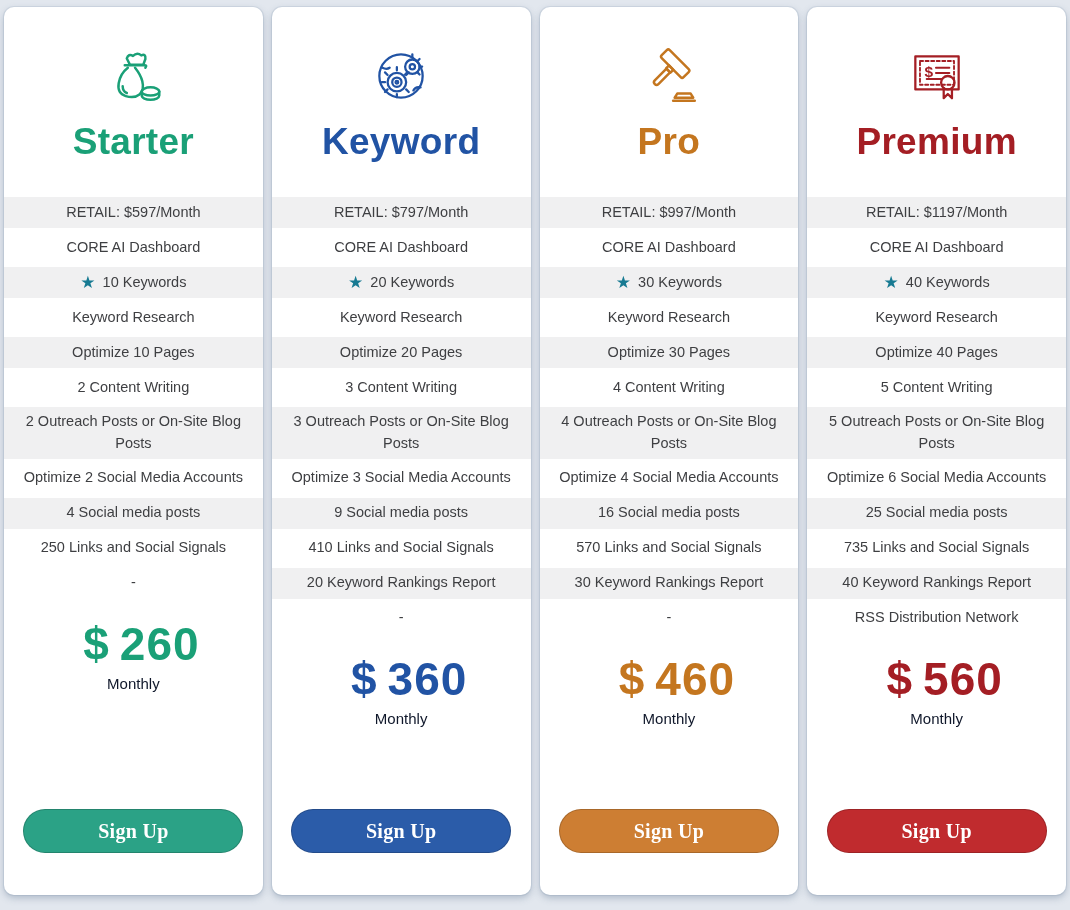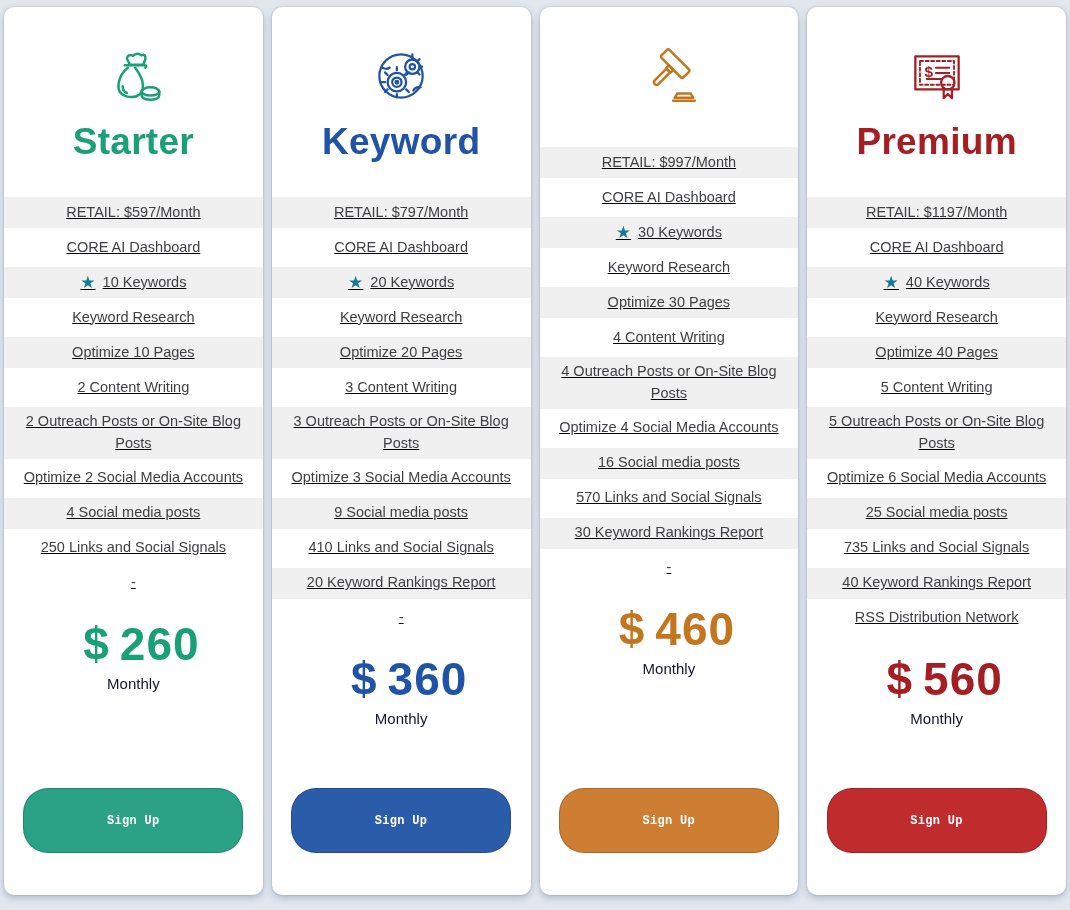--- a/index.html
+++ b/index.html
@@ -27,21 +27,21 @@
   }
   .card-header { text-align: center; padding-top: 36px; }
   .plan-icon { width: 66px; height: 66px; display: inline-block; color: var(--accent); }
   .plan-title {
     margin-top: 8px;
     font-size: 37px;
     font-weight: 600;
     letter-spacing: 0.3px;
     color: var(--accent);
   }
-  .features { margin-top: 32px; text-decoration: underline; }
+  .features { margin-top: 32px; }
   .feature-row {
     display: flex;
     align-items: center;
     justify-content: center;
     text-align: center;
     min-height: 35px;
     padding: 4px 18px;
     font-size: 14.5px;
     line-height: 1.5;
     color: #3e3f42;
@@ -63,27 +63,27 @@
     font-size: 46px;
     font-weight: 600;
     letter-spacing: 1px;
     padding-left: 16px;
   }
   .price-currency { margin-right: 10px; }
   .price-period { font-size: 15px; color: #0f172a; margin-top: 4px; }
   .signup-button {
     margin: auto auto 42px auto;
     width: 220px;
-    height: 65px;
+    height: 44px;
     border-radius: 25px;
     background: var(--button);
     border: 1px solid rgba(0,0,0,0.18);
     color: #ffffff;
-    font-family: Liberation Mono, monospace;
-    font-size: 12px;
+    font-family: Liberation Serif, serif;
+    font-size: 20px;
     font-weight: 700;
     letter-spacing: 0.3px;
     display: flex;
     align-items: center;
     justify-content: center;
     cursor: pointer;
   }
 </style>
 </head>
 <body>
@@ -211,20 +211,21 @@
     <div class="card-header">
       <svg class="plan-icon" viewBox="0 0 64 64" fill="none" stroke="currentColor" stroke-width="2.4" stroke-linecap="round" stroke-linejoin="round">
         <g transform="rotate(45 32 26)">
           <rect x="17" y="12" width="30" height="11" rx="2"></rect>
           <path d="M29 23 h6 v4 h-6 z"></path>
           <path d="M29.5 27 h5 v16 a2.5 2.5 0 0 1 -5 0 z"></path>
         </g>
         <path d="M40 49 h13 l2.5 4 h-18 z"></path>
         <path d="M36 56 h21"></path>
       </svg>
+      <div class="plan-title">Pro</div>
     </div>
     <div class="features">
       <div class="feature-row alt">
           <span>RETAIL: $997/Month</span>
         </div>
       <div class="feature-row">
           <span>CORE AI Dashboard</span>
         </div>
       <div class="feature-row alt">
           <span class="star">★</span>

